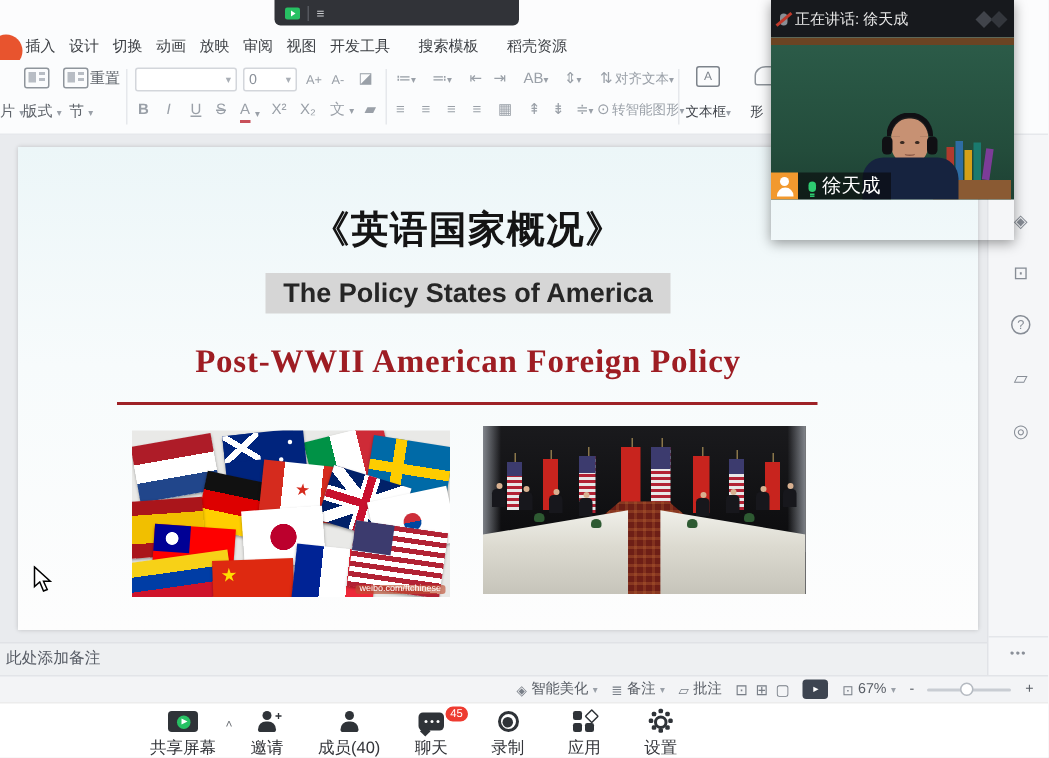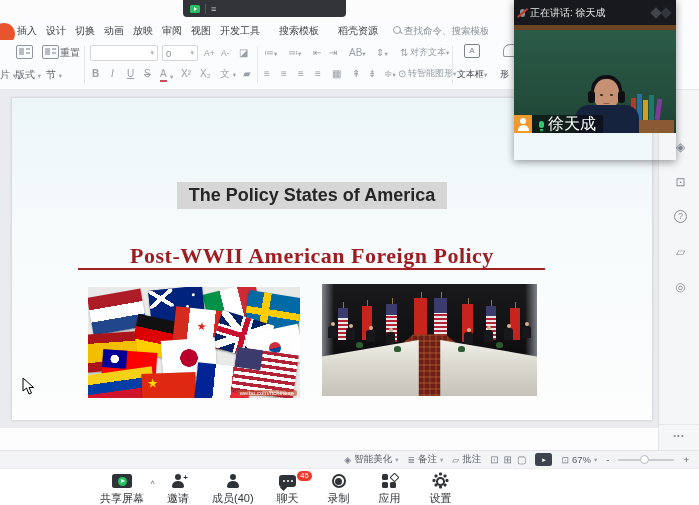--- a/index.html
+++ b/index.html
@@ -34,21 +34,21 @@
   .fld .fa { color:#a9aeb5; font-size:7px; }
   .ico-abox { position:absolute; width:16px; height:14px; border:1.3px solid #7d838b; border-radius:2px; font-size:8px; color:#7d838b; text-align:center; line-height:12px; }
   .ico-shape { position:absolute; width:15px; height:13px; border:1.3px solid #8f959c; border-radius:50% 2px 2px 2px; }
 
   
   .canvas { position:absolute; left:0; top:90px; width:658px; height:338px; background:#e9ebee; }
   .slide { position:absolute; left:12px; top:8px; width:640px; height:322px; background:linear-gradient(180deg,#ecf6f8 0%,#f7fbfc 45%,#fdfdfd 100%); box-shadow:0 0 3px rgba(0,0,0,.18); }
   .s-title { position:absolute; left:0; top:38px; width:600px; text-align:center; font-size:25px; font-weight:bold; color:#141414; letter-spacing:1px; }
   .s-subwrap { position:absolute; left:0; top:84px; width:600px; text-align:center; }
   .s-sub { display:inline-block; background:#d6d6d6; color:#262626; font-size:18px; font-weight:bold; padding:3px 12px; }
-  .s-head { position:absolute; left:0; top:130px; width:600px; text-align:center; font-family:"Liberation Serif", serif; font-size:22px; font-weight:bold; color:#9e1d23; letter-spacing:.5px;margin-top:15px; }
+  .s-head { position:absolute; left:0; top:130px; width:600px; text-align:center; font-family:"Liberation Serif", serif; font-size:22px; font-weight:bold; color:#9e1d23; letter-spacing:.5px; }
   .s-line { position:absolute; left:66px; top:170px; width:467px; height:2px; background:#9e2126; }
 
   
   .img-flags { position:absolute; left:76px; top:189px; width:212px; height:111px; background:#e9e9e7; overflow:hidden; }
   .fg { position:absolute; width:54px; height:38px; box-shadow:0 1px 2px rgba(0,0,0,.35); }
   .fg-nl { left:2px; top:6px; transform:rotate(-10deg); background:linear-gradient(180deg,#ae1c28 33%,#fff 33% 66%,#21468b 66%); }
   .fg-au { left:62px; top:1px; transform:rotate(-6deg); background:#00247d; }
   .fg-au::before { content:""; position:absolute; left:0; top:0; width:24px; height:18px;
      background:linear-gradient(to bottom right,transparent 43%,#fff 43% 57%,transparent 57%),linear-gradient(to bottom left,transparent 43%,#fff 43% 57%,transparent 57%),#00247d; }
   .fg-au::after { content:""; position:absolute; right:8px; top:7px; width:3px; height:3px; background:#fff; border-radius:50%; box-shadow:-7px 11px 0 #fff,3px 17px 0 #fff,-16px 21px 0 #fff; }
@@ -173,21 +173,21 @@
   .cw-eye { position:absolute; width:2.5px; height:2px; background:#3a2a22; border-radius:50%; bottom:37px; }
   .cw-eye.el { left:28px; } .cw-eye.er { left:38px; }
   .cw-mouth { position:absolute; left:31px; bottom:29px; width:7px; height:3px; border-bottom:1.5px solid #8c5a48; border-radius:50%; }
   .cw-nametag { position:absolute; left:0; bottom:0; display:flex; align-items:center; height:18px; }
   .cw-avatar { width:18px; height:18px; background:#f2992e; position:relative; }
   .cw-avatar::before { content:""; position:absolute; left:6px; top:3px; width:6px; height:6px; border-radius:50%; background:#fff; }
   .cw-avatar::after { content:""; position:absolute; left:3.5px; top:10px; width:11px; height:6px; border-radius:6px 6px 0 0; background:#fff; }
   .cw-namebg { display:flex; align-items:center; gap:4px; height:18px; background:rgba(8,8,10,.62); padding:0 7px; }
   .ico-mic { position:relative; width:5px; height:7px; background:#2ecc71; border-radius:2.5px; }
   .ico-mic::after { content:""; position:absolute; left:1px; bottom:-2.5px; width:3px; height:1.2px; background:#2ecc71; box-shadow:0 1.3px 0 #2ecc71; }
-  .cw-name { font-size:16px; color:#fff; }
+  .cw-name { font-size:13px; color:#fff; }
 
   
   .cursor { position:absolute; left:22px; top:377px; z-index:9; }
 </style>
 </head>
 <body>
 
 <div class="screen">
 
   <div class="titlebar"></div>
@@ -198,24 +198,20 @@
       <span>插入</span>
       <span>设计</span>
       <span>切换</span>
       <span>动画</span>
       <span>放映</span>
       <span>审阅</span>
       <span>视图</span>
       <span>开发工具</span>
       <span class="mi-gap">搜索模板</span>
       <span class="mi-gap">稻壳资源</span>
-    </div>
-    <div class="search-box">
-      <span class="ico-mag"></span>
-      <input placeholder="查找命令、搜索模板" style="">
     </div>
   </div>
 
   <div class="toolbar">
     <span class="ico-layout" style="left:16px;top:5px;"></span>
     <span class="ico-layout" style="left:42px;top:5px;"></span>
     <span class="t en" style="left:60px;top:6px;">重置</span>
     <span class="t en" style="left:0px;top:28px;"><span>片</span> <span class="sb-da">▾</span></span>
     <span class="t en" style="left:15px;top:28px;"><span>版式</span> <span class="sb-da">▾</span></span>
     <span class="t en" style="left:46px;top:28px;"><span>节</span> <span class="sb-da">▾</span></span>
@@ -265,20 +261,21 @@
     <span class="sep" style="left:452px;"></span>
 
     <span class="ico-abox" style="left:464px;top:4px;">A</span>
     <span class="t dk" style="left:457px;top:28px;font-size:9px;"><span>文本框</span><span class="sb-da">▾</span></span>
     <span class="ico-shape" style="left:503px;top:4px;"></span>
     <span class="t dk" style="left:500px;top:28px;font-size:9px;">形</span>
   </div>
 
   <div class="canvas">
     <div class="slide">
+      <div class="s-title">《英语国家概况》</div>
       <div class="s-subwrap">
         <span class="s-sub">The Policy States of America</span>
       </div>
       <div class="s-head">Post-WWII American Foreign Policy</div>
       <div class="s-line"></div>
 
       <div class="img-flags">
         <div class="fg fg-nl"></div>
         <div class="fg fg-it"></div>
         <div class="fg fg-se"></div>
@@ -335,20 +332,21 @@
 
   <div class="rightpanel">
     <span class="rp-ic" style="top:50px;">◈</span>
     <span class="rp-ic" style="top:85px;">⊡</span>
     <span class="rp-help" style="top:120px;">?</span>
     <span class="rp-ic" style="top:155px;">▱</span>
     <span class="rp-ic" style="top:190px;">◎</span>
     <div class="rp-foot">•••</div>
   </div>
 
+  <div class="notesbar">此处添加备注</div>
 
   <div class="statusbar">
     <span class="sb-g">
       <span class="sb-ic">◈</span>
       <span>智能美化</span>
       <span class="sb-da">▾</span>
     </span>
     <span class="sb-g">
       <span class="sb-ic">≣</span>
       <span>备注</span>

